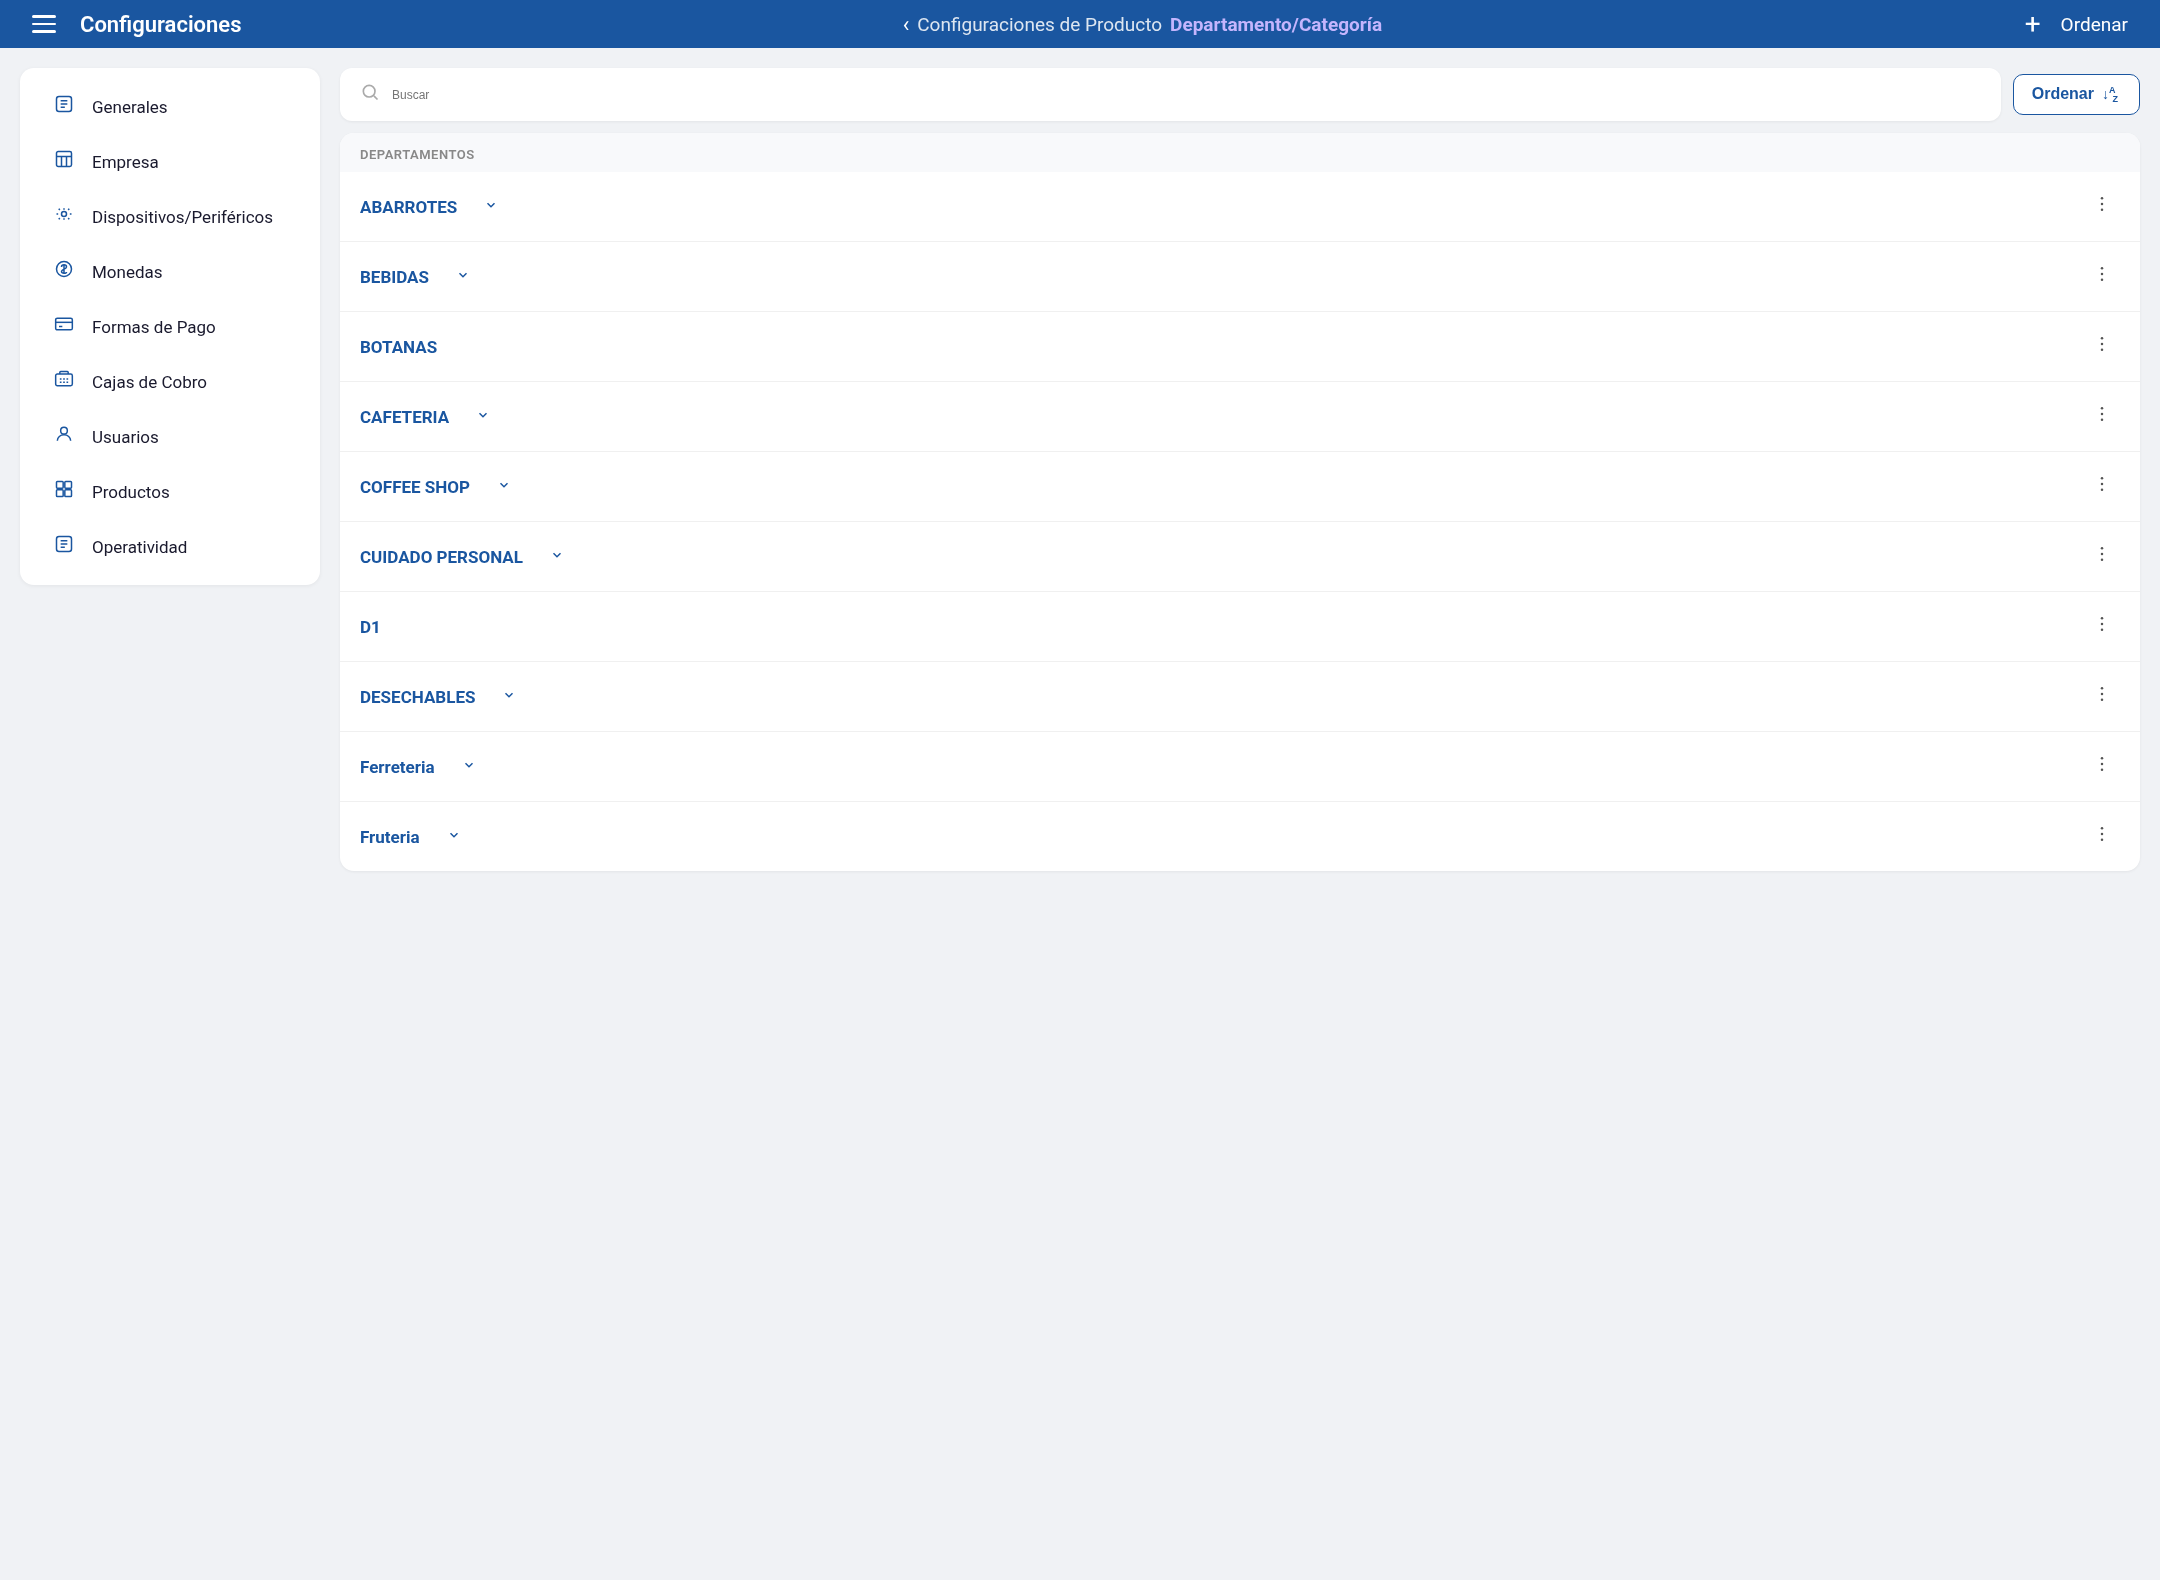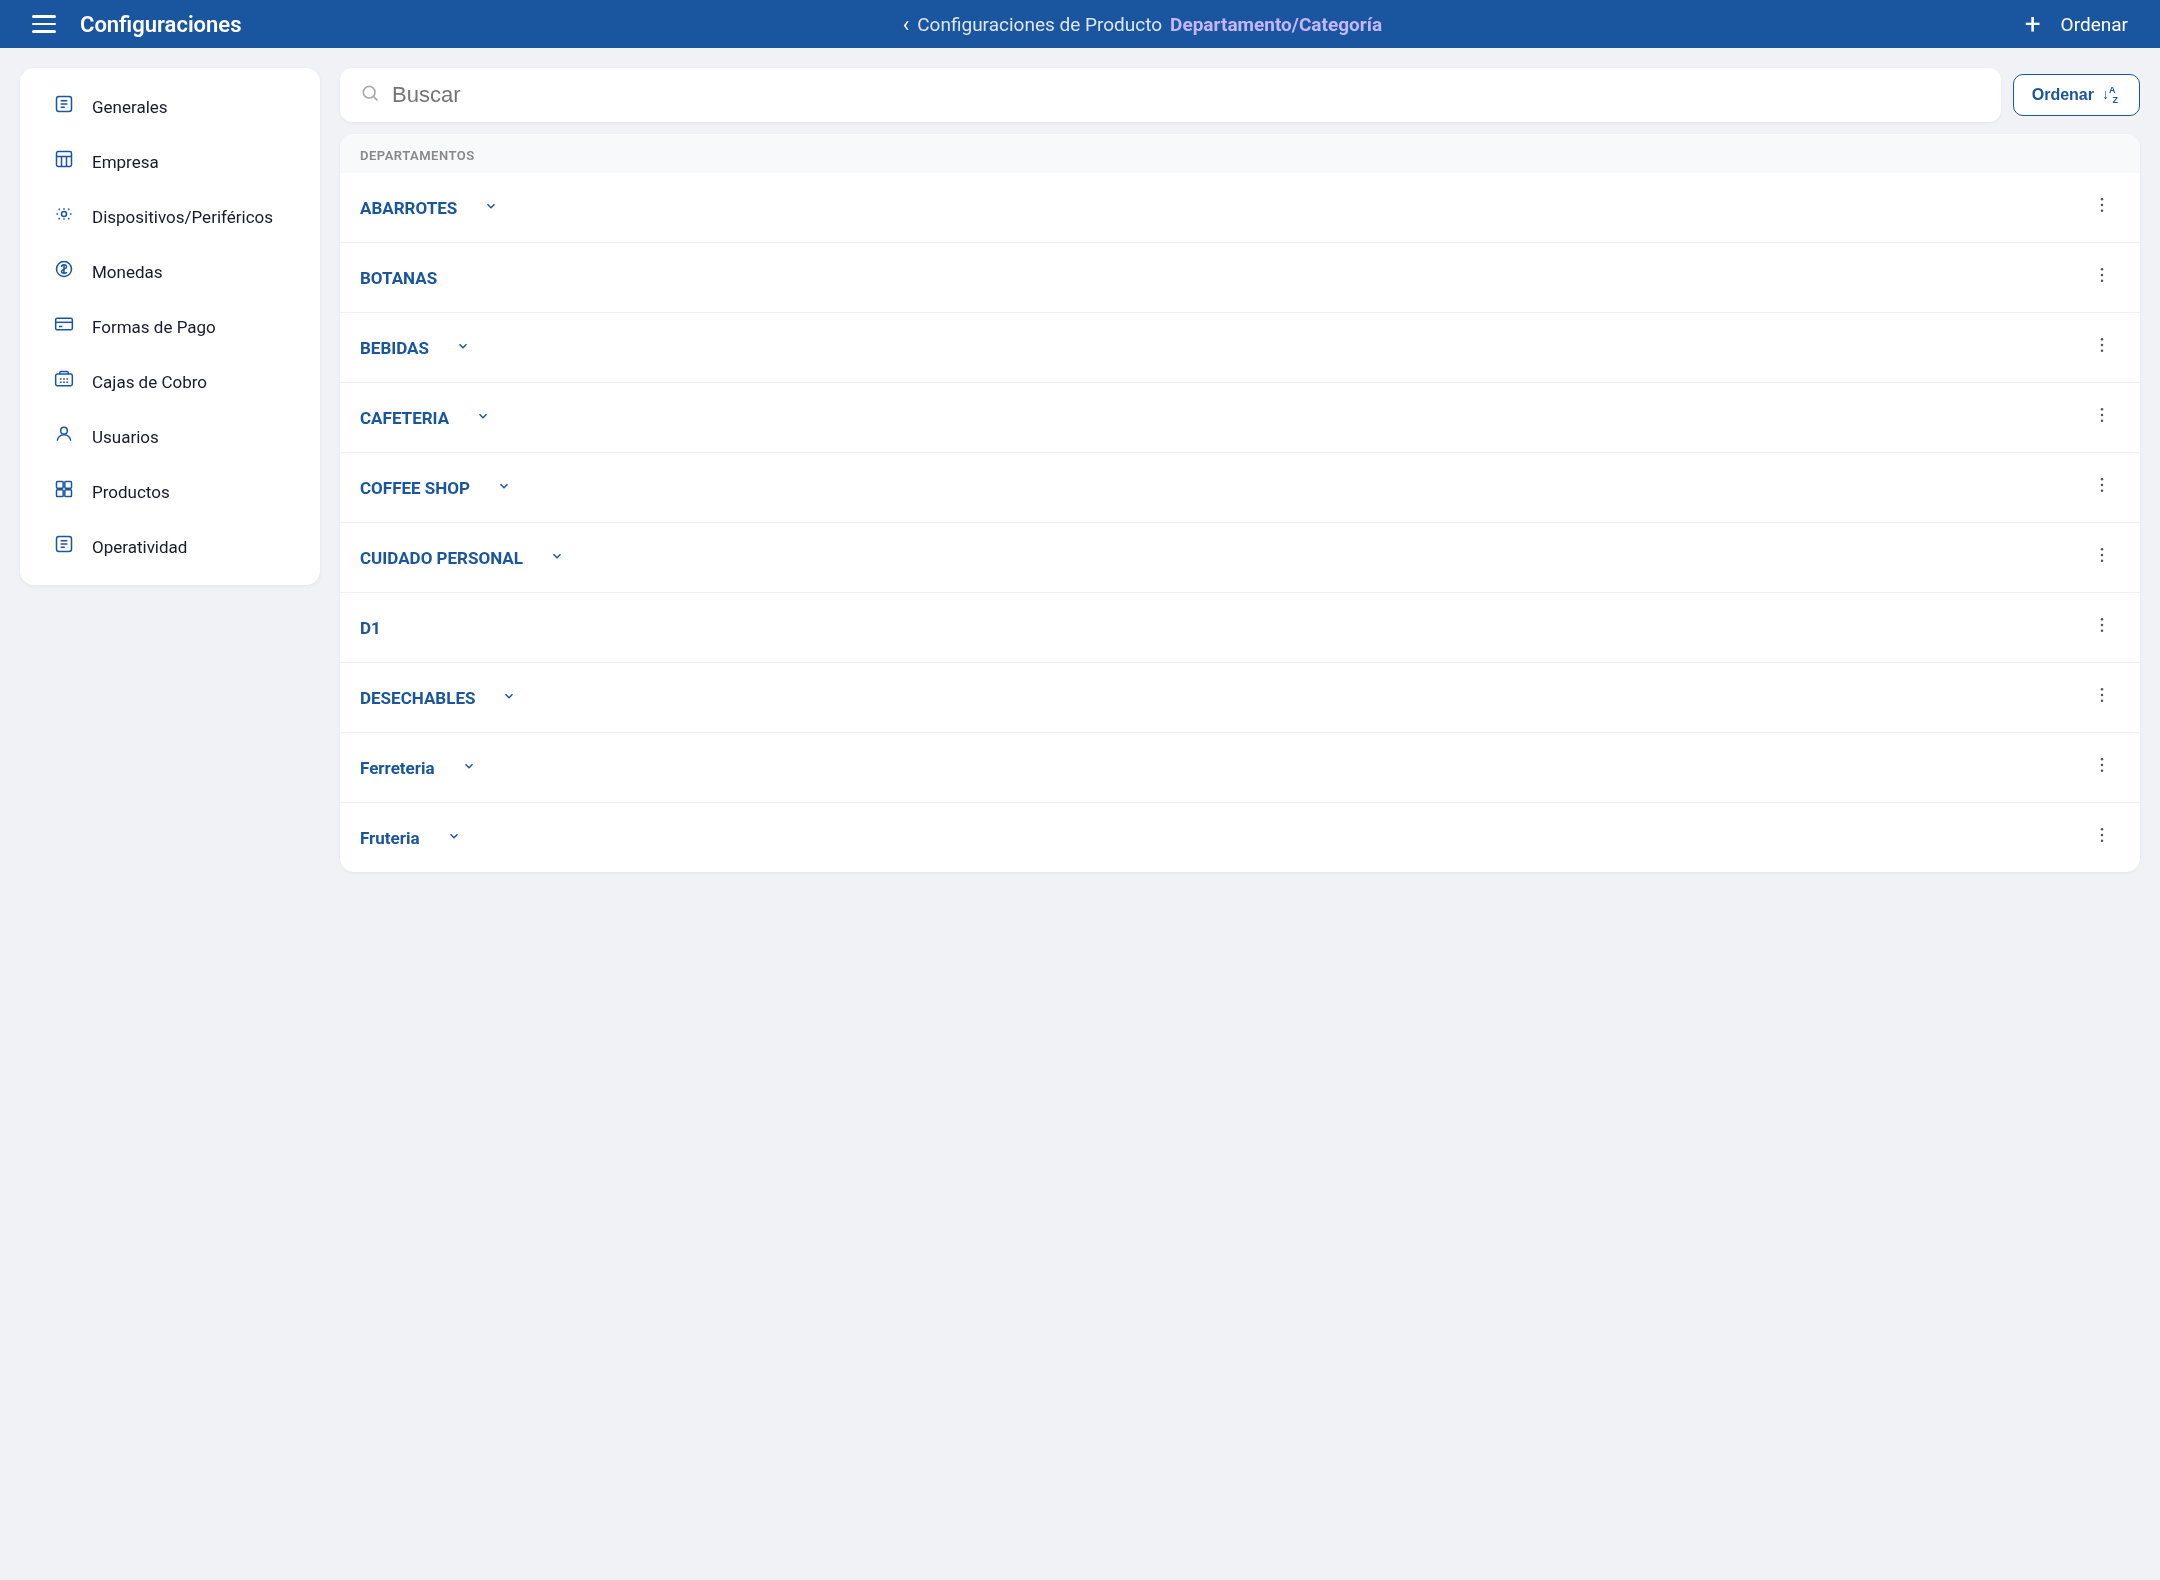--- a/index.html
+++ b/index.html
@@ -130,21 +130,21 @@
       gap: 12px;
       box-shadow: 0 1px 3px rgba(0,0,0,0.06);
     }
     .search-icon {
       color: #aaa;
       font-size: 20px;
     }
     .search-input {
       border: none;
       outline: none;
-      font-size: 22px;
+      font-size: 12px;
       color: #999;
       flex: 1;
       background: transparent;
     }
     .order-btn {
       background: white;
       border: 1.5px solid #1a56a0;
       border-radius: 10px;
       padding: 10px 18px;
       display: flex;
@@ -359,34 +359,34 @@
                 </svg></span>
             </div>
             <span class="three-dots"><svg width="20" height="20" viewBox="0 0 24 24" fill="#555">
                 <circle cx="12" cy="5" r="1.5"></circle>
                 <circle cx="12" cy="12" r="1.5"></circle>
                 <circle cx="12" cy="19" r="1.5"></circle>
               </svg></span>
           </div>
           <div class="dept-item">
             <div class="dept-item-left">
+              <span class="dept-name">BEBIDAS</span>
+              <span class="chevron-down"><svg width="14" height="14" viewBox="0 0 24 24" fill="none" stroke="#1a56a0" stroke-width="2.5">
+                  <path d="M6 9l6 6 6-6"></path>
+                </svg></span>
+            </div>
+            <span class="three-dots"><svg width="20" height="20" viewBox="0 0 24 24" fill="#555">
+                <circle cx="12" cy="5" r="1.5"></circle>
+                <circle cx="12" cy="12" r="1.5"></circle>
+                <circle cx="12" cy="19" r="1.5"></circle>
+              </svg></span>
+          </div>
+          <div class="dept-item">
+            <div class="dept-item-left">
               <span class="dept-name">BOTANAS</span>
-            </div>
-            <span class="three-dots"><svg width="20" height="20" viewBox="0 0 24 24" fill="#555">
-                <circle cx="12" cy="5" r="1.5"></circle>
-                <circle cx="12" cy="12" r="1.5"></circle>
-                <circle cx="12" cy="19" r="1.5"></circle>
-              </svg></span>
-          </div>
-          <div class="dept-item">
-            <div class="dept-item-left">
-              <span class="dept-name">BEBIDAS</span>
-              <span class="chevron-down"><svg width="14" height="14" viewBox="0 0 24 24" fill="none" stroke="#1a56a0" stroke-width="2.5">
-                  <path d="M6 9l6 6 6-6"></path>
-                </svg></span>
             </div>
             <span class="three-dots"><svg width="20" height="20" viewBox="0 0 24 24" fill="#555">
                 <circle cx="12" cy="5" r="1.5"></circle>
                 <circle cx="12" cy="12" r="1.5"></circle>
                 <circle cx="12" cy="19" r="1.5"></circle>
               </svg></span>
           </div>
           <div class="dept-item">
             <div class="dept-item-left">
               <span class="dept-name">CAFETERIA</span>

